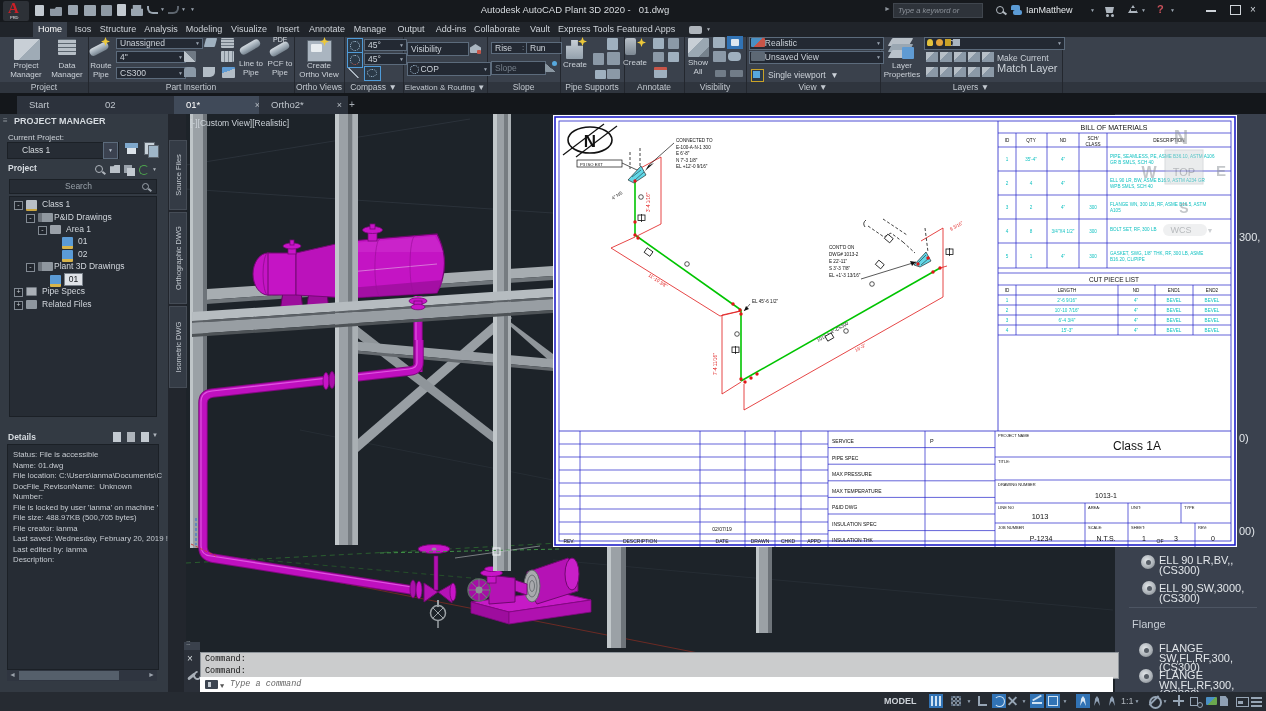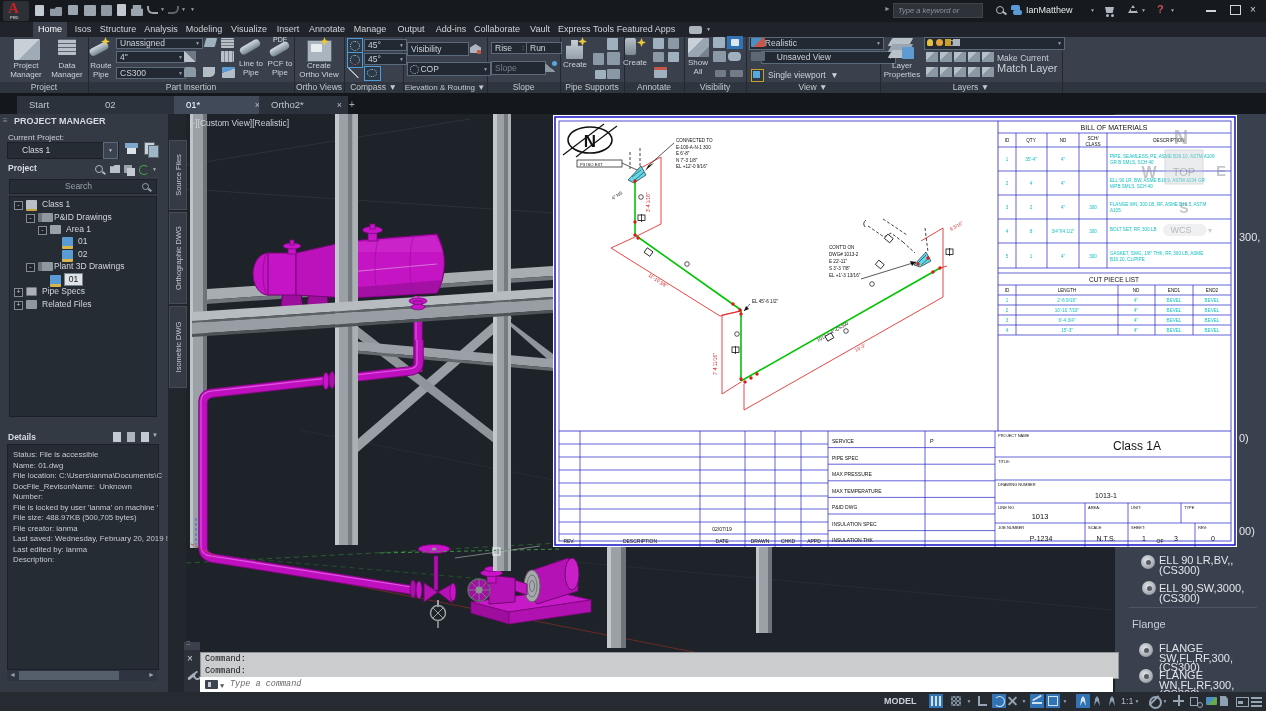--- a/index.html
+++ b/index.html
@@ -76,20 +76,21 @@
     <div class="qic" style="left:68px;top:5px;width:10px;height:10px;background:#9aa5b0;"></div>
     <div class="qic" style="left:84px;top:5px;width:12px;height:11px;background:#9aa5b0;"></div>
     <div class="qic" style="left:101px;top:5px;width:11px;height:11px;background:#8e99a4;"></div>
     <div class="qic" style="left:117px;top:4px;width:9px;height:12px;"></div>
     <div class="qic" style="left:131px;top:5px;width:12px;height:11px;background:#9aa5b0;clip-path:polygon(15% 35%,85% 35%,85% 0,15% 0,15% 35%,0 35%,0 100%,100% 100%,100% 35%);"></div>
     <div class="abs" style="left:147px;top:6px;width:9px;height:6px;border-bottom:2px solid #9aa5b0;border-left:2px solid #9aa5b0;border-radius:0 0 0 6px;"></div>
     <span class="abs" style="left:160px;top:6px;font-size:5px;color:#9aa5b0;">▼</span>
     <div class="abs" style="left:168px;top:6px;width:9px;height:6px;border-bottom:2px solid #5d656e;border-right:2px solid #5d656e;border-radius:0 0 6px 0;"></div>
     <span class="abs" style="left:181px;top:6px;font-size:5px;color:#9aa5b0;">▼</span>
     <span class="abs" style="left:190px;top:6px;font-size:5px;color:#9aa5b0;">▼</span>
+    <div class="abs" id="title-text">Autodesk AutoCAD Plant 3D 2020 -&nbsp;&nbsp; 01.dwg</div>
     <span class="abs" style="left:884px;top:5px;color:#8d949c;font-size:7px;">►</span>
     <div class="abs" style="left:893px;top:3px;width:90px;height:15px;background:#2e333a;border:1px solid #40464e;
          color:#8b9199;font-size:7.5px;font-style:italic;line-height:14px;padding-left:4px;box-sizing:border-box;">Type a keyword or phrase</div>
     <div class="abs" style="left:996px;top:6px;width:6px;height:6px;border:1.5px solid #b3bac2;border-radius:50%;"></div>
     <div class="abs" style="left:1002px;top:12px;width:5px;height:2px;background:#b3bac2;transform:rotate(40deg);"></div>
     <div class="abs" style="left:1011px;top:5px;width:9px;height:5px;background:#5b9bd5;border-radius:2px 2px 0 0;"></div>
     <div class="abs" style="left:1013px;top:10px;width:9px;height:5px;background:#5b9bd5;border-radius:2px;"></div>
     <span class="abs" style="left:1026px;top:5px;color:#e4e7ea;font-size:9px;">IanMatthew</span>
     <span class="abs" style="left:1090px;top:7px;font-size:5px;color:#9aa5b0;">▼</span>
     <div class="abs" style="left:1105px;top:7px;width:9px;height:6px;background:#aeb6bf;clip-path:polygon(0 0,100% 0,85% 100%,15% 100%);"></div>
@@ -223,21 +224,21 @@
     <div class="gi" style="left:713px;top:0px;width:12px;height:11px;background:#9fb0bf;"></div>
     <div class="abs" style="left:727px;top:-1px;width:16px;height:13px;background:#3173b5;"></div>
     <div class="gi" style="left:731px;top:2px;width:8px;height:7px;background:#dce6ef;"></div>
     <div class="gi" style="left:713px;top:14px;width:13px;height:11px;background:#8b99a7;"></div>
     <div class="gi" style="left:728px;top:15px;width:13px;height:9px;background:#9fb0bf;border-radius:4px;"></div>
     <div class="gi" style="left:715px;top:33px;width:11px;height:7px;background:#717c88;"></div>
     <div class="gi" style="left:730px;top:33px;width:13px;height:7px;background:#717c88;"></div>
 
     <div class="combo" style="left:749px;top:0px;width:127px;height:11px;font-size:8.5px;line-height:11px;">&nbsp;&nbsp;&nbsp;&nbsp;&nbsp;Realistic<span class="arr">▼</span></div>
     <div class="abs" style="left:751px;top:1px;width:14px;height:9px;background:linear-gradient(135deg,#4a90c4 50%,#c75549 50%);border-radius:1px;"></div>
-    <div class="combo" style="left:749px;top:14px;width:127px;height:11px;font-size:8.5px;line-height:11px;margin-left:12px;">&nbsp;&nbsp;&nbsp;&nbsp;&nbsp;Unsaved View<span class="arr">▼</span></div>
+    <div class="combo" style="left:749px;top:14px;width:127px;height:11px;font-size:8.5px;line-height:11px;">&nbsp;&nbsp;&nbsp;&nbsp;&nbsp;Unsaved View<span class="arr">▼</span></div>
     <div class="abs" style="left:751px;top:15px;width:14px;height:9px;background:#5d6874;border-radius:1px;"></div>
     <div class="abs" style="left:751px;top:32px;width:11px;height:11px;border:1px solid #c9a227;background:#2b3947;"></div>
     <div class="abs" style="left:753px;top:34px;width:7px;height:7px;background:#57a8dd;"></div>
     <span class="abs" style="left:768px;top:33px;color:#ccd2d9;font-size:8.5px;">Single viewport&nbsp; ▼</span>
 
     <div class="gi" style="left:890px;top:1px;width:21px;height:8px;background:#b7bfc7;transform:skewX(-30deg);"></div>
     <div class="gi" style="left:890px;top:7px;width:21px;height:8px;background:#9aa7b2;transform:skewX(-30deg);"></div>
     <div class="gi" style="left:890px;top:13px;width:21px;height:8px;background:#b9c2cb;transform:skewX(-30deg);"></div>
     <div class="gi" style="left:902px;top:10px;width:12px;height:12px;background:#5f9bd3;"></div>
     <div class="bigbtn" style="left:880px;top:24px;width:44px;">Layer<br>Properties</div>

